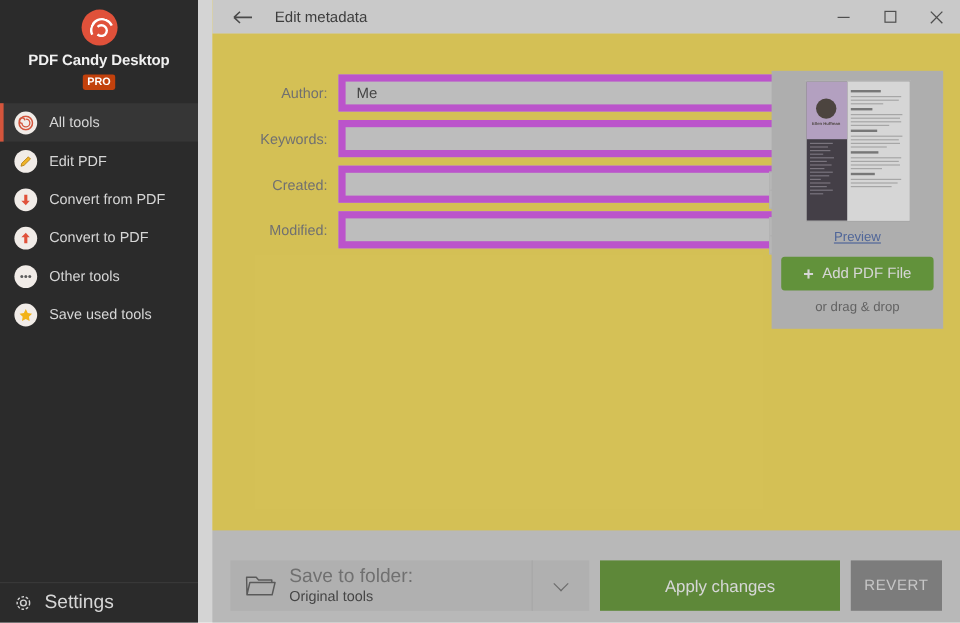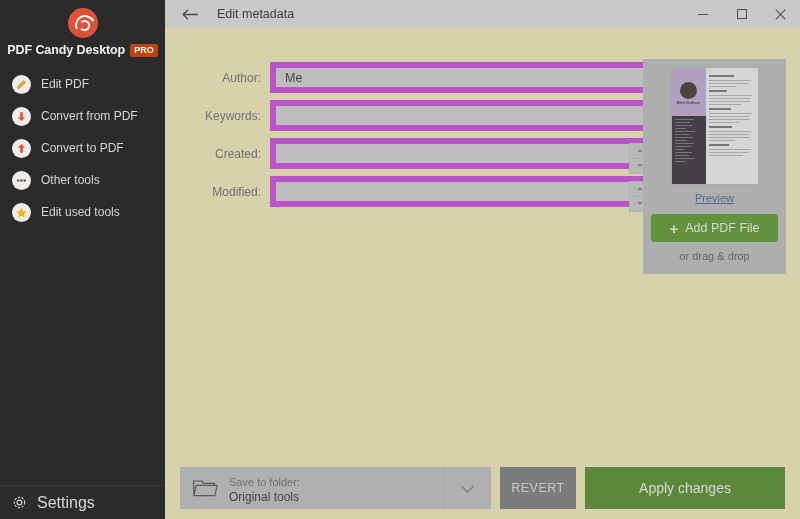--- a/index.html
+++ b/index.html
@@ -57,20 +57,21 @@
     margin: -3.5px 0 0 -3.5px;
     border-radius: 50%;
     border: 2px solid #ffffff;
     border-left-color: transparent;
   }
   .brand-row {
     display: flex;
     align-items: center;
     justify-content: center;
     gap: 5px;
+    flex-direction: column;
   }
   .brand-name {
     font-size: 12.5px;
     font-weight: bold;
     color: #f0f0f0;
     letter-spacing: -0.1px;
   }
   .pro-badge {
     background: #c2410c;
     color: #ffffff;
@@ -127,22 +128,23 @@
     border-top: 1px solid #383838;
     cursor: pointer;
   }
   #settings .gear { width: 15px; height: 15px; flex: 0 0 15px; }
   #settings .navlabel { font-size: 16px; }
 
   
   #main {
     position: relative;
     flex: 1 1 auto;
-    height: 519px;
-    background: #fef9c3;
+    height: 442px;
+    background: #fde047;
+    margin-left: 12px;
   }
 
   
   #titlebar {
     height: 28px;
     display: flex;
     align-items: center;
     background: #c9c9c9;
     padding-left: 14px;
   }
@@ -322,21 +324,21 @@
   #savefolder {
     flex: 1 1 auto;
     height: 42px;
     background: #c9c9c9;
     display: flex;
     align-items: center;
     cursor: pointer;
   }
   .folder-icon { width: 26px; height: 22px; margin: 0 11px 0 12px; flex:0 0 26px; }
   .sf-text { flex: 1 1 auto; }
-  .sf-top { font-size: 11px; color: #6d6d6d; line-height: 14px; }
+  .sf-top { font-size: 16px; color: #6d6d6d; line-height: 14px; }
   .sf-bot { font-size: 12px; color: #2e2e2e; line-height: 15px; }
   .sf-caret {
     width: 48px; height: 42px;
     display: flex; align-items: center; justify-content: center;
     border-left: 1px solid #bcbcbc;
     cursor: pointer;
   }
   .chev {
     width: 9px; height: 9px;
     border-right: 1.6px solid #6a6a6a;
@@ -433,20 +435,29 @@
   <aside id="sidebar">
     <div class="brand">
       <div class="logo"></div>
       <div class="brand-row">
         <span class="brand-name">PDF Candy Desktop</span>
         <span class="pro-badge">PRO</span>
       </div>
     </div>
 
     <nav class="navlist">
+      <div class="navitem active">
+        <span class="navicon">
+          <svg width="13" height="13" viewBox="0 0 13 13">
+              <circle cx="6.5" cy="6.5" r="5.6" fill="none" stroke="#d4553c" stroke-width="1.3"></circle>
+              <path d="M6.5 3.2 a3.3 3.3 0 1 1 -3.2 3.6 a2.3 2.3 0 1 1 2.4 -2.5" fill="none" stroke="#d4553c" stroke-width="1.1"></path>
+            </svg>
+        </span>
+        <span class="navlabel">All tools</span>
+      </div>
 
       <div class="navitem">
         <span class="navicon">
           <svg width="13" height="13" viewBox="0 0 13 13">
               <path d="M2.5 10.5 L3.2 8 L8.6 2.7 L10.4 4.5 L5 9.8 Z" fill="#f0b429" stroke="#b07d12" stroke-width="0.7"></path>
             </svg>
         </span>
         <span class="navlabel">Edit PDF</span>
       </div>
 
@@ -478,21 +489,21 @@
         </span>
         <span class="navlabel">Other tools</span>
       </div>
 
       <div class="navitem">
         <span class="navicon">
           <svg width="13" height="13" viewBox="0 0 13 13">
               <path d="M6.5 1.6 L8.1 4.9 L11.7 5.4 L9.1 7.9 L9.7 11.4 L6.5 9.8 L3.3 11.4 L3.9 7.9 L1.3 5.4 L4.9 4.9 Z" fill="#f2b318"></path>
             </svg>
         </span>
-        <span class="navlabel">Edit used tools</span>
+        <span class="navlabel">Save used tools</span>
       </div>
     </nav>
 
     <div id="settings">
       <span class="gear">
         <svg width="15" height="15" viewBox="0 0 15 15">
             <circle cx="7.5" cy="7.5" r="2.4" fill="none" stroke="#cfcfcf" stroke-width="1.2"></circle>
             <circle cx="7.5" cy="7.5" r="5.2" fill="none" stroke="#cfcfcf" stroke-width="1.2" stroke-dasharray="2.2 1.5"></circle>
           </svg>
       </span>
@@ -632,22 +643,22 @@
               </svg>
           </span>
           <span class="sf-text">
             <span class="sf-top">Save to folder:</span>
             <span class="sf-bot" style="display:block">Original tools</span>
           </span>
           <span class="sf-caret">
               <i class="chev"></i>
             </span>
         </div>
+        <div id="apply-btn">Apply changes</div>
         <div id="revert-btn">REVERT</div>
-        <div id="apply-btn">Apply changes</div>
       </div>
 
       <div id="overlay"></div>
 
 
     </div>
   </section>
 </div>
 
 </body></html>

